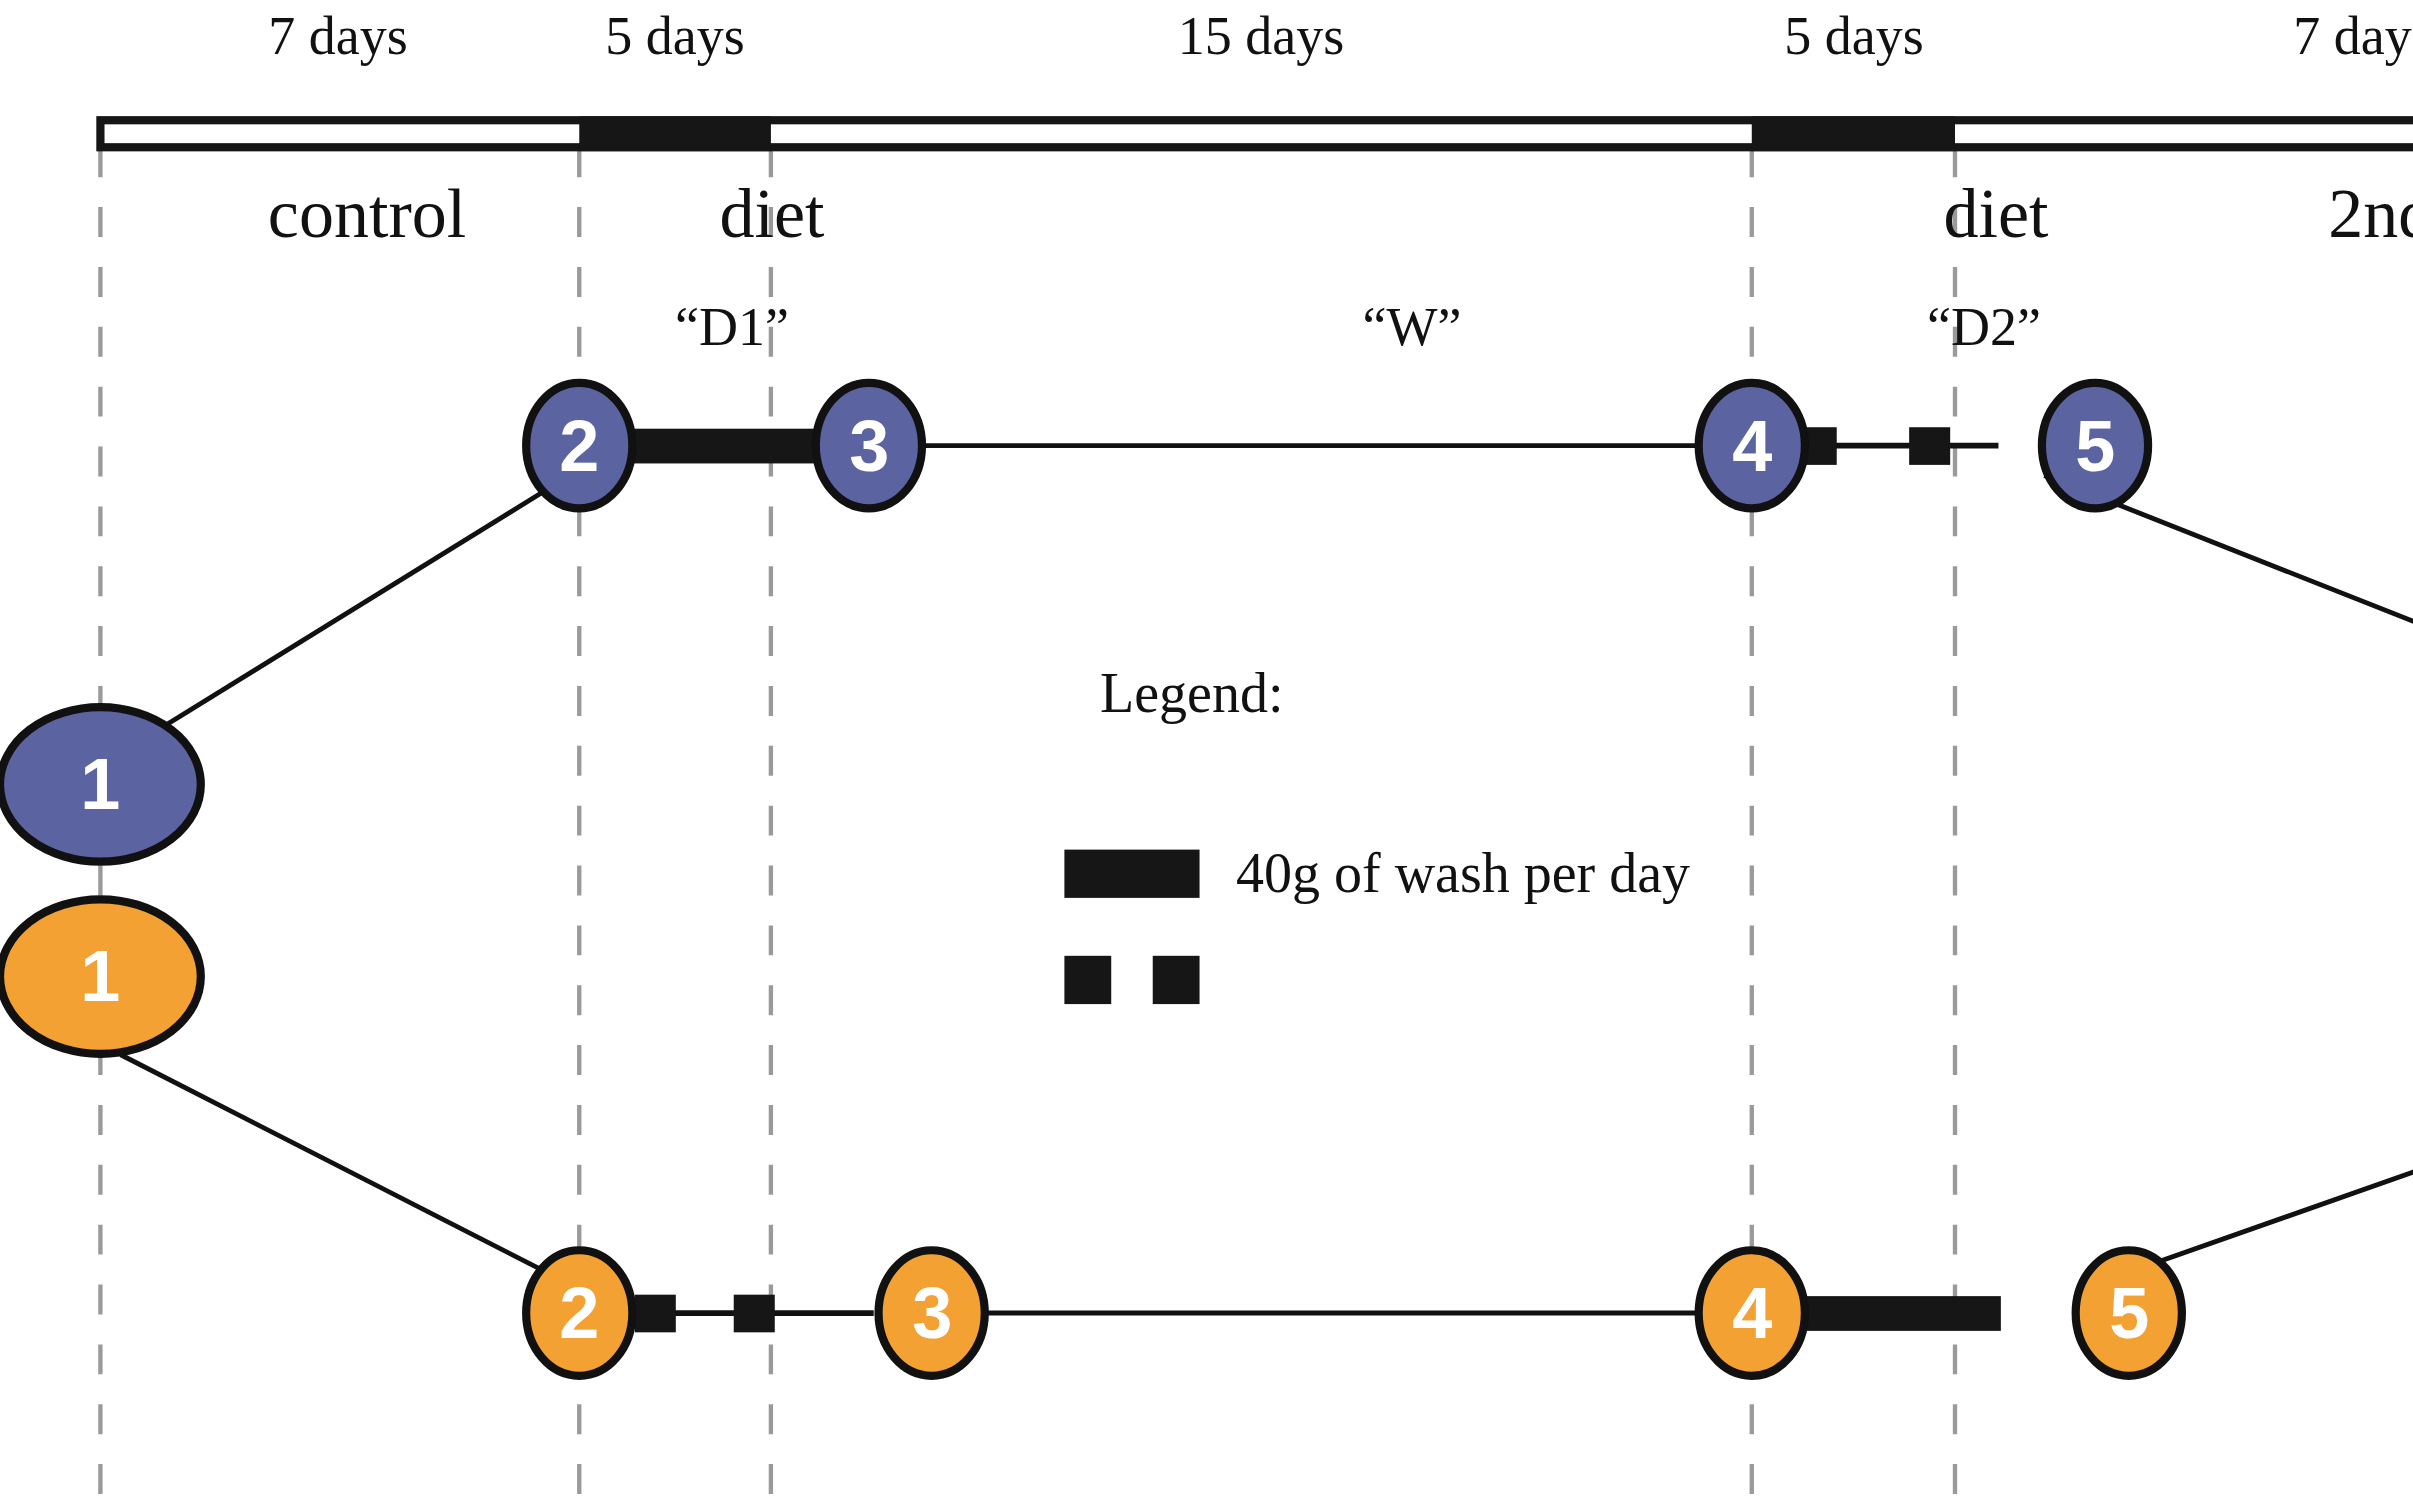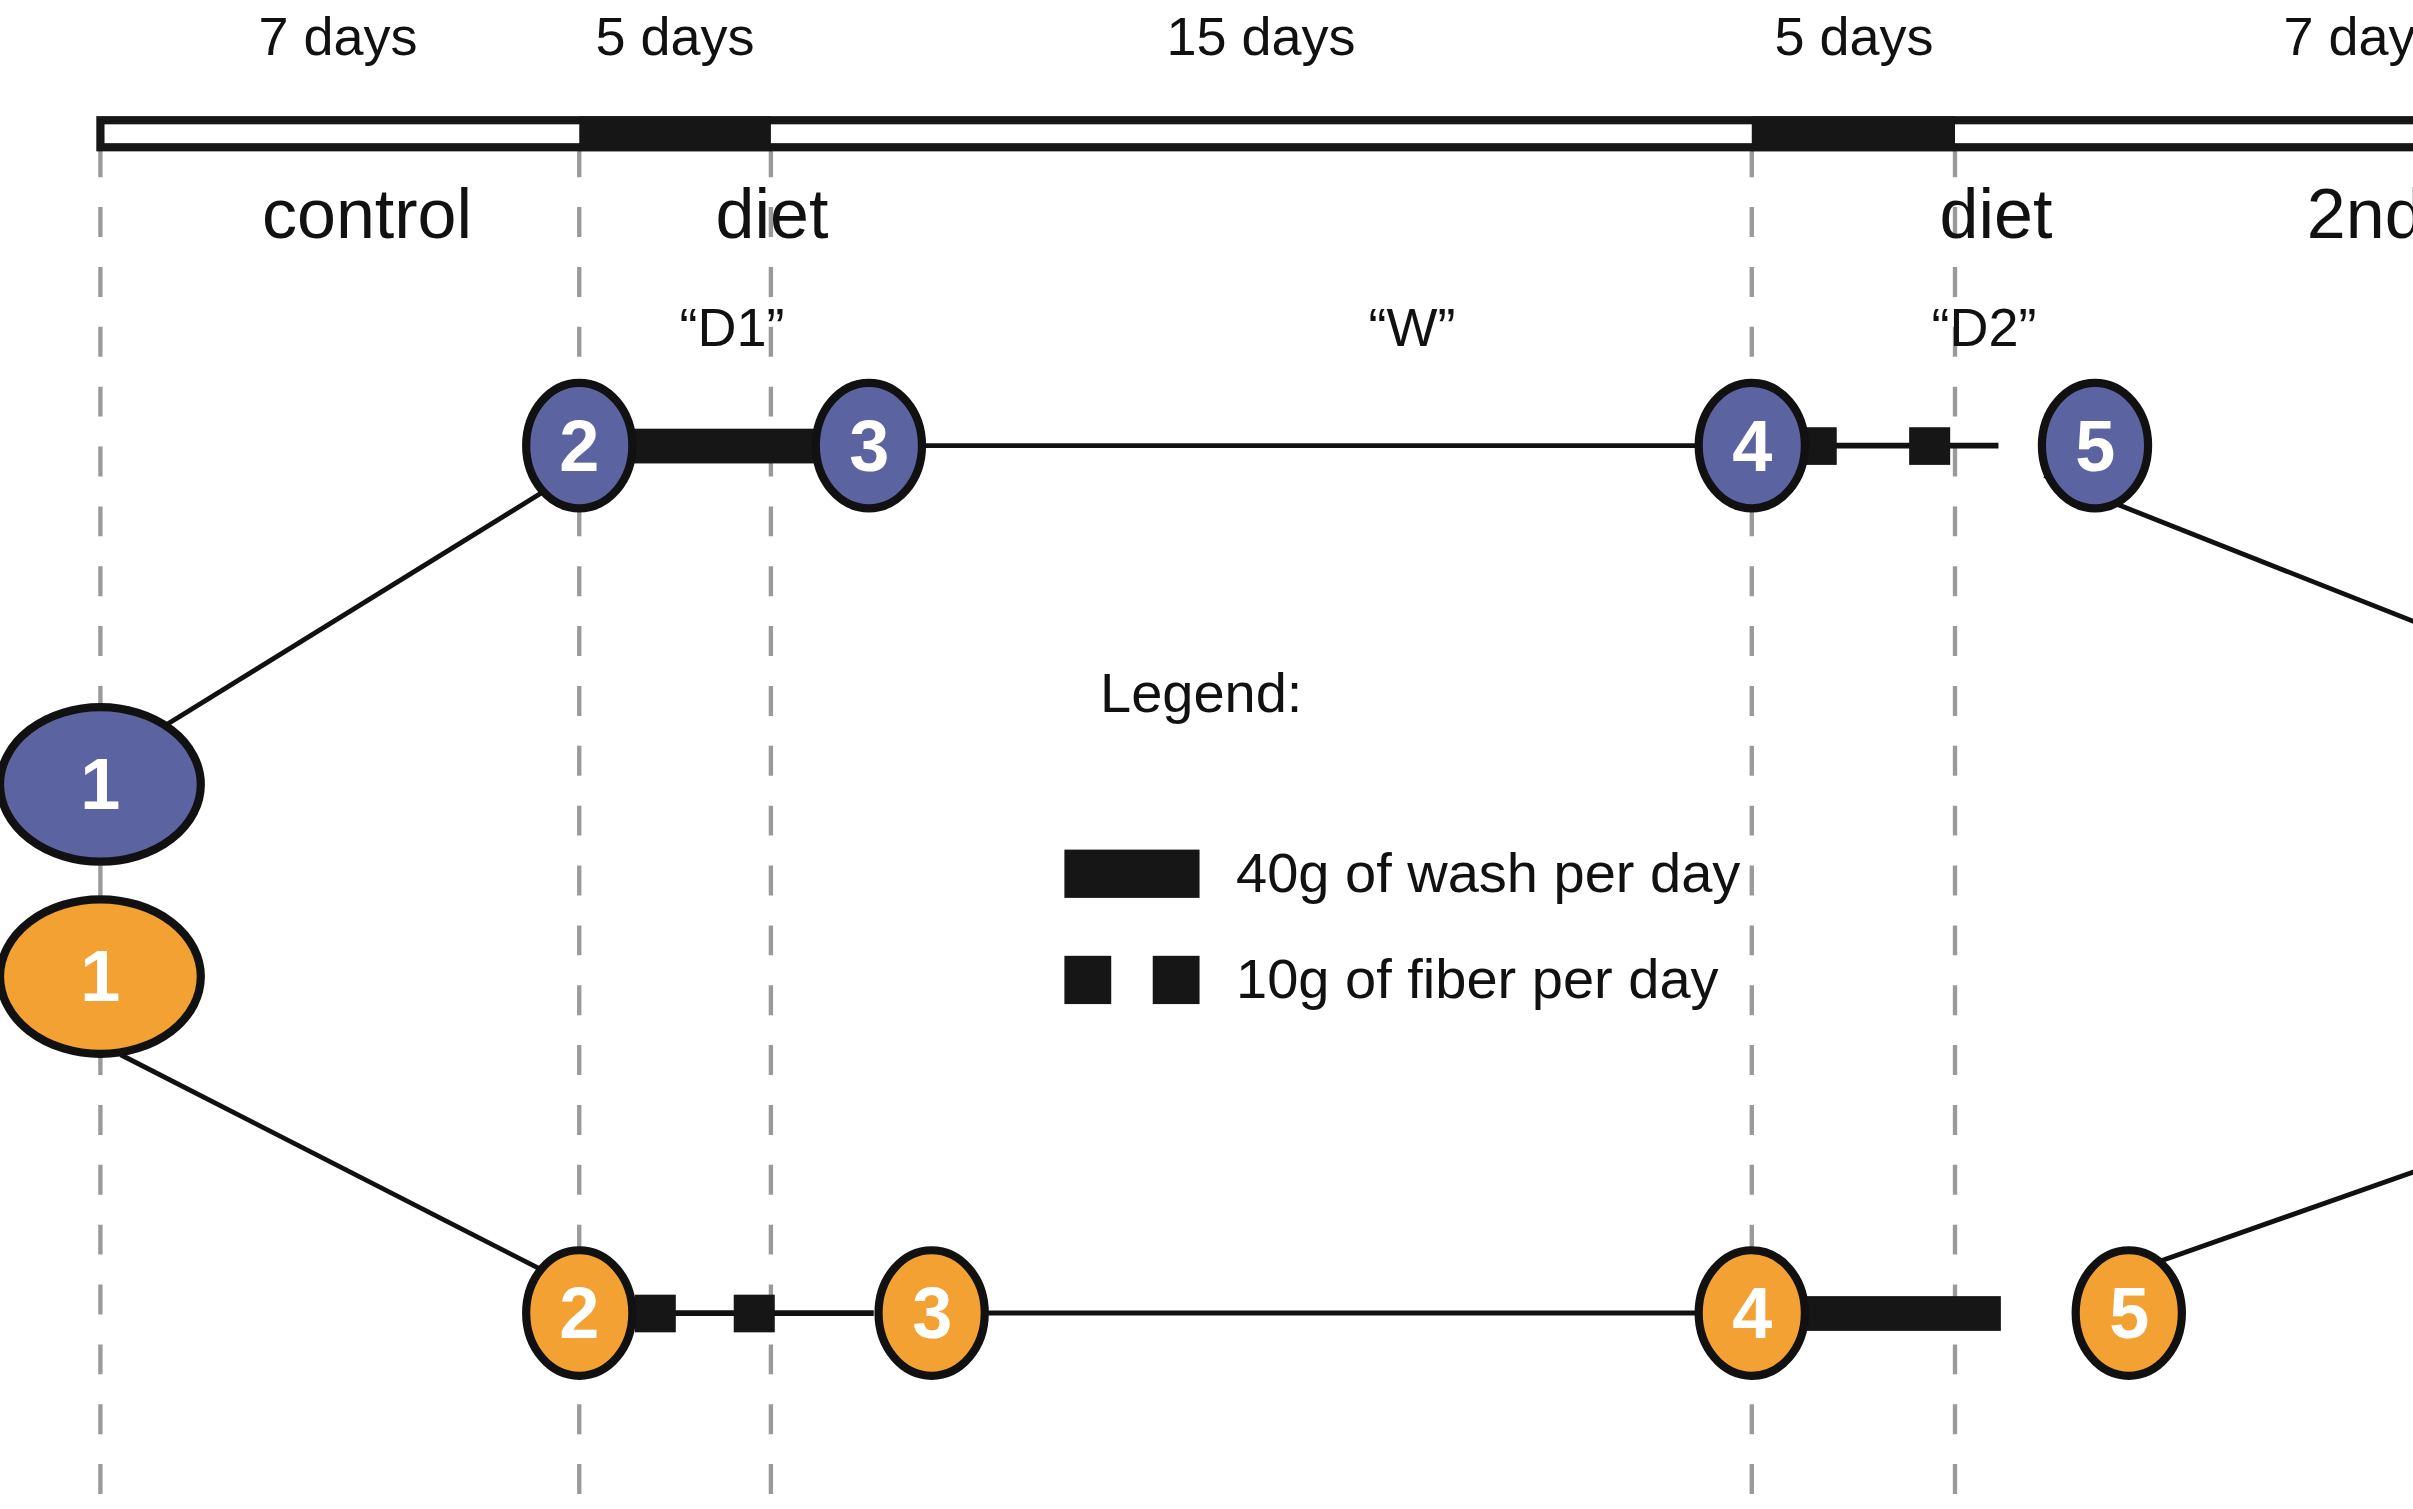--- a/index.html
+++ b/index.html
@@ -2,21 +2,21 @@
 <html style="font-size:7.7px"><head>
 <meta charset="utf-8">
 <style>
   html,body{margin:0;padding:0;background:#ffffff;}
   body{width:2877px;height:1510px;position:relative;overflow:hidden;
        font-family:"Liberation Sans","DejaVu Sans",sans-serif;color:#111111;}
   #stage{position:absolute;left:0;top:0;width:2877px;height:1510px;}
   svg#canvas{position:absolute;left:0;top:0;width:2877px;height:1510px;}
 
   
-  .txt{position:absolute;white-space:nowrap;color:#111111;line-height:1;}
+  .txt{position:absolute;white-space:nowrap;color:#111111;line-height:1;font-family:Liberation Serif, serif;}
   .duration-label{font-size:54px;transform:translateX(-50%);}
   .phase-label{font-size:70px;transform:translateX(-50%);}
   .code-label{font-size:54px;transform:translateX(-50%);}
   .legend-title{font-size:56px;}
   .legend-text{font-size:56px;}
   .node-num{position:absolute;transform:translate(-50%,-50%);
             font-size:72px;font-weight:bold;color:#ffffff;
             letter-spacing:-0.5px;pointer-events:none;}
 </style>
 </head>
@@ -107,21 +107,20 @@
   <div class="txt phase-label" style="left:772px; top:179px;">diet</div>
   <div class="txt phase-label" style="left:1996px; top:179px;">diet</div>
   <div class="txt phase-label" style="left:2515px; top:179px;">2nd wash out</div>
 
   <div class="txt code-label" style="left:732px; top:300px;">“D1”</div>
   <div class="txt code-label" style="left:1412px; top:300px;">“W”</div>
   <div class="txt code-label" style="left:1984px; top:300px;">“D2”</div>
 
   <div class="txt legend-title" style="left:1067px; top:665px;margin-left:33px;">Legend:</div>
   <div class="txt legend-text" style="left:1236px; top:845px;">40g of wash per day</div>
-  <div class="txt legend-text" style="left:1236px; top:951px;">10g of fiber per day</div>
 
   <div class="node-num" style="left:100px;  top:784px;">1</div>
   <div class="node-num" style="left:579px; top:446px;">2</div>
   <div class="node-num" style="left:869px; top:446px;">3</div>
   <div class="node-num" style="left:1752px; top:446px;">4</div>
   <div class="node-num" style="left:2095px; top:446px;">5</div>
 
   <div class="node-num" style="left:100px;  top:976px;">1</div>
   <div class="node-num" style="left:579px; top:1313px;">2</div>
   <div class="node-num" style="left:932px; top:1313px;">3</div>

